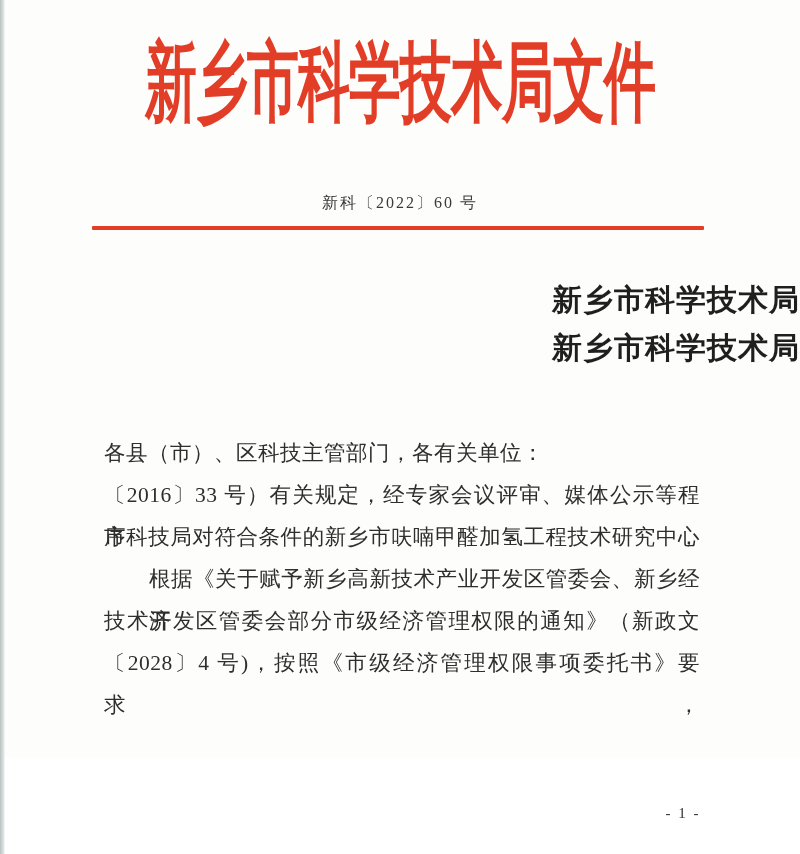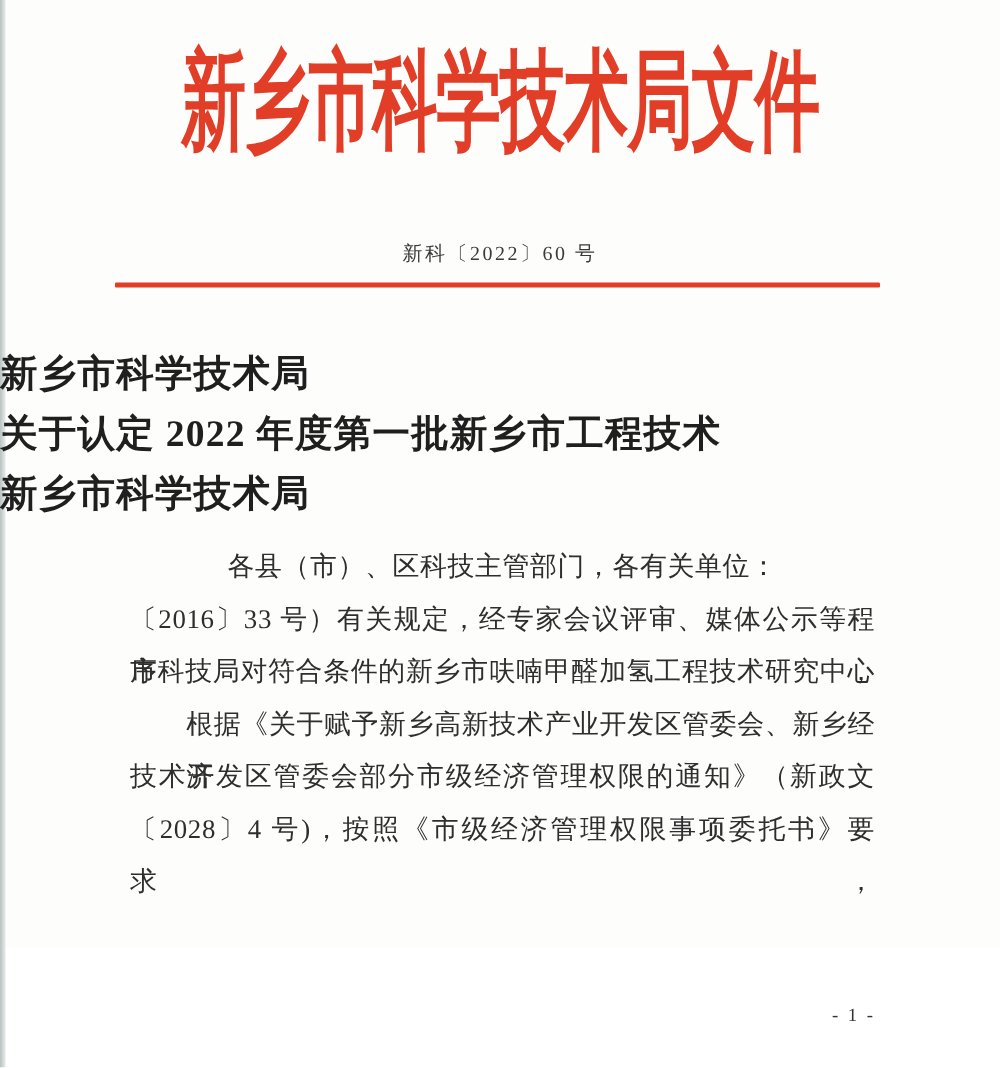--- a/index.html
+++ b/index.html
@@ -52,42 +52,41 @@
     left: 92px; top: 226px;
     width: 612px; height: 4px;
     background: var(--red, #e23d26);
     border-radius: 1px;
   }
 
   .doc-title {
     position: absolute;
     left: 0; top: 276px;
     width: 100%;
-    text-align: left;
+    text-align: right;
     font-weight: bold;
     font-size: 30px;
     line-height: 48px;
     color: #1f1f1f;
     letter-spacing: 1px;
   }
 
   .body-text {
     position: absolute;
     left: 104px; top: 432px;
     width: 596px;
     font-size: 21.5px;
     line-height: 42px;
     color: #2e2e2e;
     letter-spacing: 0.5px;
   }
   .body-line {
     height: 42px;
     white-space: nowrap;
     overflow: visible;
-    text-align: center;
   }
   .body-line.full {
     white-space: normal;
     text-align: justify;
     text-align-last: justify;
     text-justify: inter-character;
   }
   .body-line.indent { padding-left: 45px; }
 
   .page-number {
@@ -108,21 +107,20 @@
   <div class="scan-edge"></div>
 
   <div class="red-header">新乡市科学技术局文件</div>
 
   <div class="doc-number">新科〔2022〕60 号</div>
 
   <div class="red-divider"></div>
 
   <div class="doc-title">
     <div>新乡市科学技术局</div>
-    <div>关于认定 2022 年度第一批新乡市工程技术</div>
     <div>新乡市科学技术局</div>
   </div>
 
   <div class="body-text">
     <div class="body-line">各县（市）、区科技主管部门，各有关单位：</div>
     <div class="body-line full">〔2016〕33 号）有关规定，经专家会议评审、媒体公示等程序，</div>
     <div class="body-line full">市科技局对符合条件的新乡市呋喃甲醛加氢工程技术研究中心</div>
     <div class="body-line full indent">根据《关于赋予新乡高新技术产业开发区管委会、新乡经济</div>
     <div class="body-line full">技术开发区管委会部分市级经济管理权限的通知》（新政文</div>
     <div class="body-line full">〔2028〕4 号)，按照《市级经济管理权限事项委托书》要求，</div>

